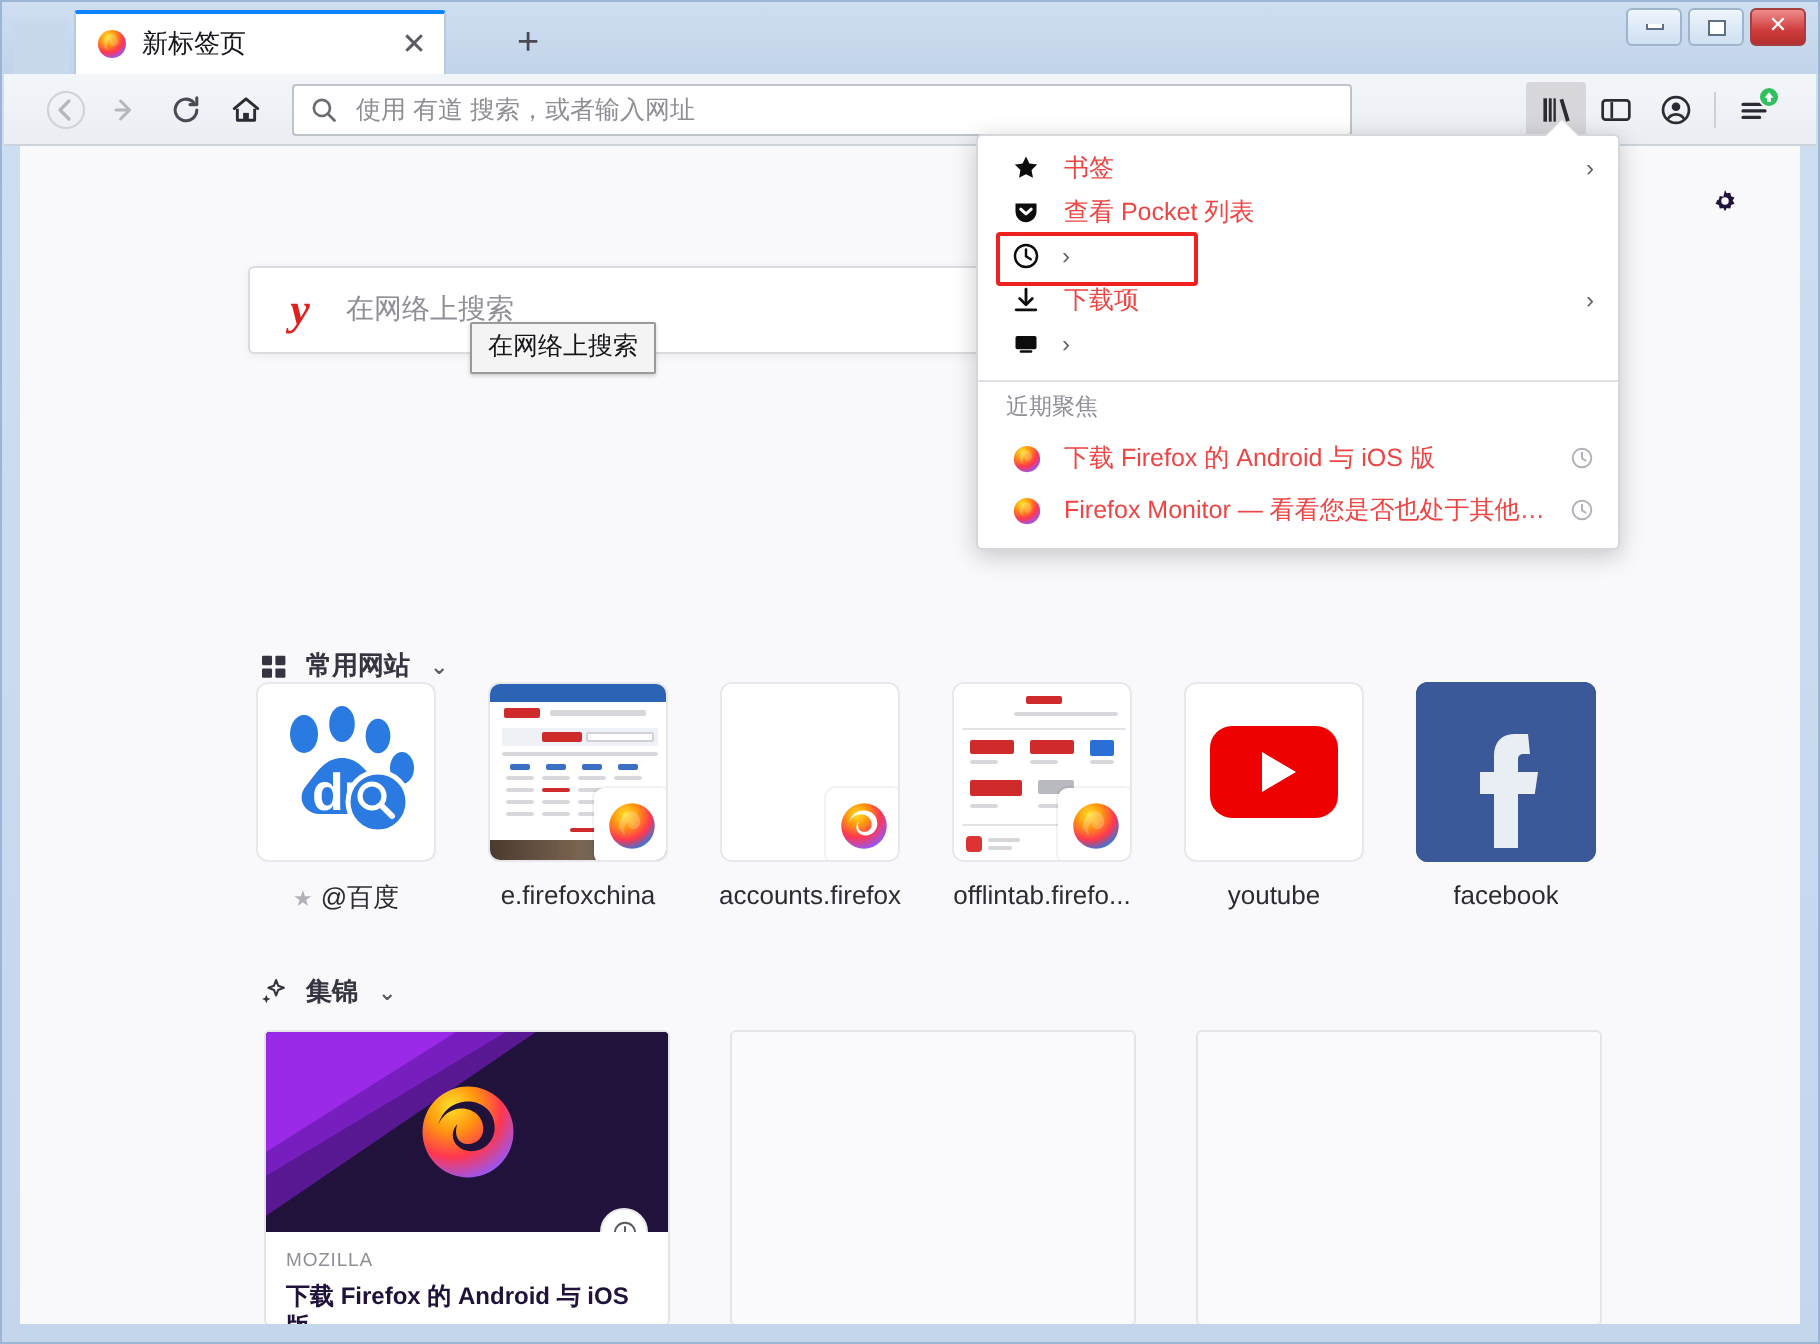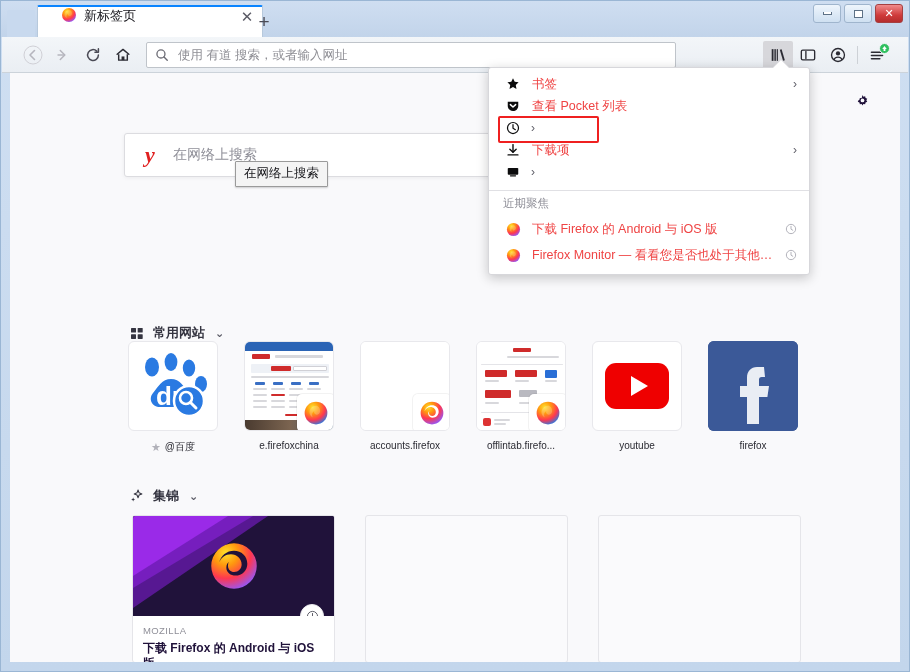--- a/index.html
+++ b/index.html
@@ -16,26 +16,26 @@
     background: linear-gradient(180deg,#cfdff2 0%, #c3d6ec 100%);
     border: 1px solid #9ab6d4;
   }
 
   
   #tabstrip {
     position: absolute; left: 0; right: 0; top: 0; height: 36px;
     background: linear-gradient(180deg,#cfdef1 0%,#c2d4ea 100%);
   }
   #tab-active {
-    position: absolute; left: 36px; top: 4px; width: 226px; height: 32px;
+    position: absolute; left: 36px; top: 4px; width: 186px; height: 32px;
     background: #fff;
     border: 1px solid #b7c9dc; border-bottom: none;
     border-top: 2px solid #0a84ff;
     border-radius: 2px 2px 0 0;
-    display: flex; align-items: flex-start; padding: 0 6px 0 23px;
+    display: flex; align-items: center; padding: 0 6px 0 10px;
   }
   #tab-favicon { width: 16px; height: 16px; flex: 0 0 16px; margin-right: 7px; }
   #tab-title {
     font-size: 13px; color: #15141a; flex: 1 1 auto;
     white-space: nowrap; overflow: hidden; text-overflow: ellipsis;
   }
   #tab-close {
     width: 18px; height: 18px; flex: 0 0 18px;
     display: flex; align-items: center; justify-content: center;
     color: #5b5b66; font-size: 15px; line-height: 1; cursor: default;
@@ -158,21 +158,21 @@
     width: 90px; height: 90px; border-radius: 6px;
     background: #fff; border: 1px solid #e8e8ec;
     position: relative; overflow: hidden;
     display: flex; align-items: center; justify-content: center;
   }
   .tile-label-row {
     margin-top: 9px; display: flex; align-items: center; gap: 4px;
     max-width: 100px;
   }
   .tile-label {
-    font-size: 10px; color: #2b2b33;
+    font-size: 13px; color: #2b2b33;
     white-space: nowrap; overflow: hidden; text-overflow: ellipsis;
     max-width: 92px; text-align: center;
   }
   .pin-icon { color: #b1b1b9; font-size: 11px; flex: 0 0 auto; }
   .tile-badge {
     position: absolute; right: -2px; bottom: -2px;
     width: 38px; height: 38px; border-radius: 5px; background: #fff;
     display: flex; align-items: center; justify-content: center;
     box-shadow: 0 0 0 1px rgba(0,0,0,.05);
   }
@@ -545,21 +545,21 @@
       </div>
 
       <div class="tile">
         <div class="tile-img" style="background:#3b5998;border:none;">
           <svg width="90" height="90" viewBox="0 0 90 90">
             <rect width="90" height="90" fill="#3b5998"></rect>
             <path d="M56 26h-7c-6 0-10 4.2-10 10.6V45h-7v11h7v27h12V56h8.4l1.6-11h-10v-6.4c0-1.9 1.3-2.6 2.6-2.6H57z" fill="#e9edf4"></path>
           </svg>
         </div>
         <div class="tile-label-row">
-          <span class="tile-label">firefox</span>
+          <span class="tile-label">facebook</span>
         </div>
       </div>
     </div>
 
     <div id="highlights-head" class="section-head">
       <span class="section-icon">
         <svg width="14" height="14" viewBox="0 0 16 16">
           <path d="M9.2 1.2l1.2 3.2 3.2 1.2-3.2 1.2-1.2 3.2-1.2-3.2L4.8 5.6l3.2-1.2z" fill="none" stroke="#353541" stroke-width="1.2" stroke-linejoin="round"></path>
           <path d="M3.6 9.6l.7 1.7 1.7.7-1.7.7-.7 1.7-.7-1.7L1.2 12l1.7-.7z" fill="#353541"></path>
         </svg>

